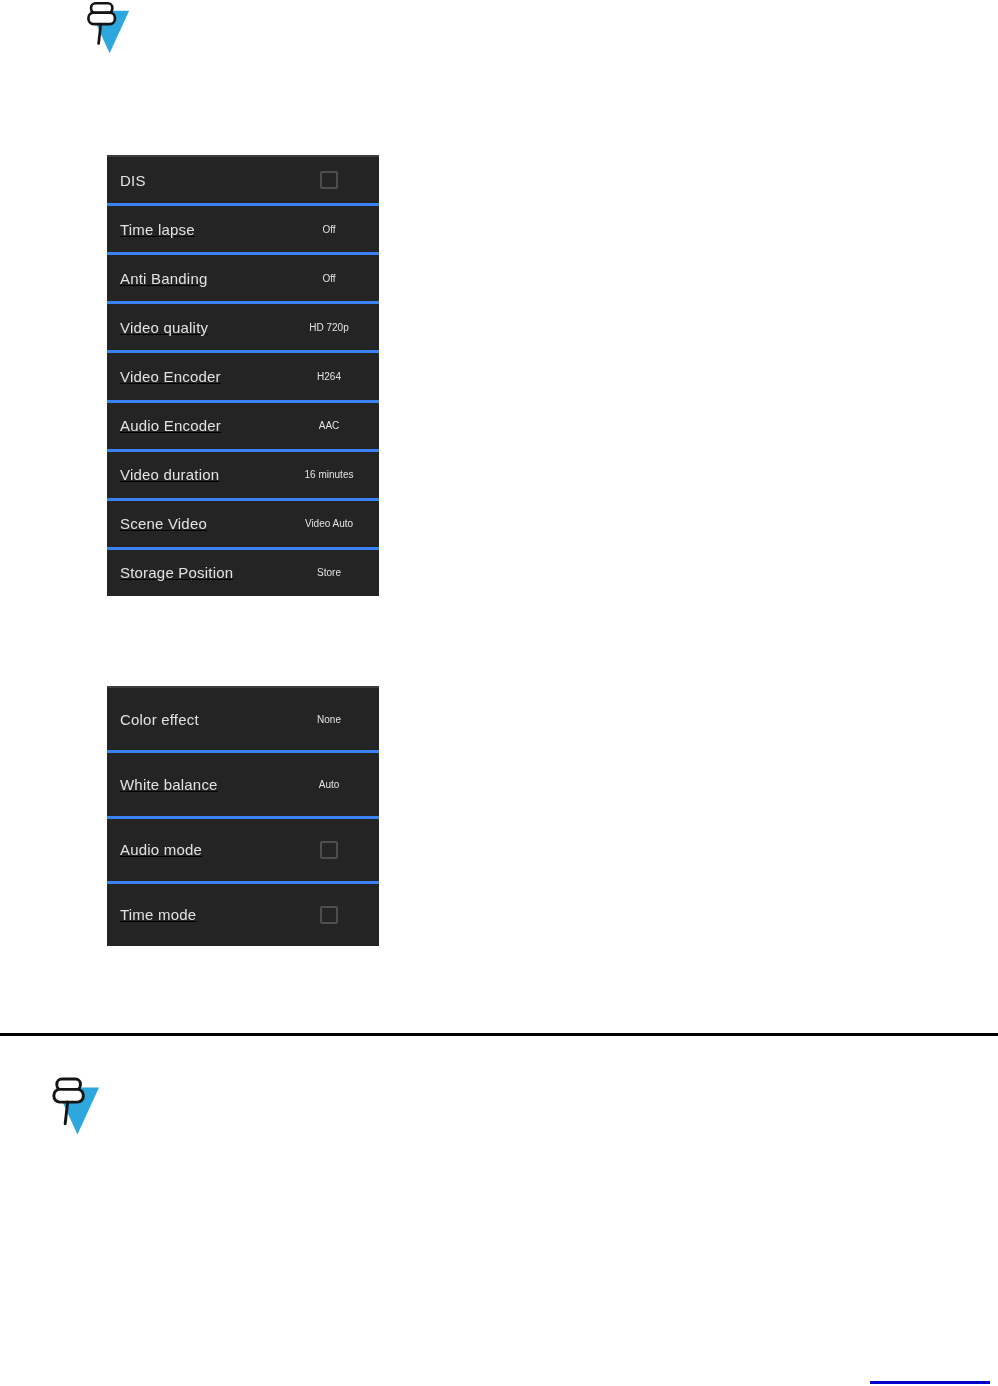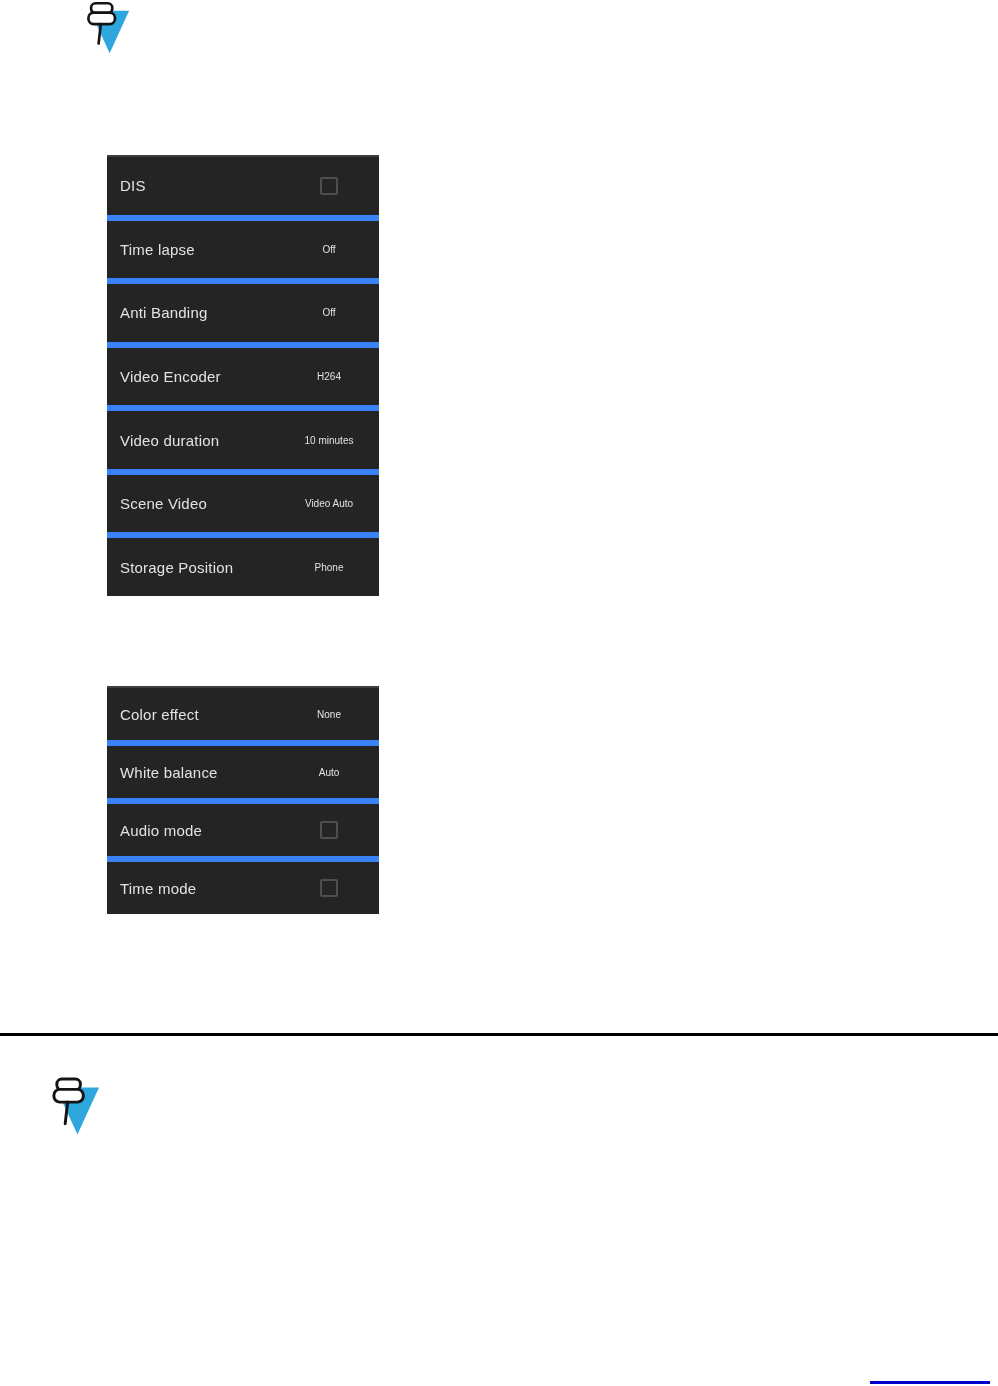--- a/index.html
+++ b/index.html
@@ -18,30 +18,30 @@
     position: absolute;
     left: 107px;
     width: 272px;
     background: #7dd3fc;
     border-top: 2px solid #3e3e3e;
     display: flex;
     flex-direction: column;
     box-sizing: border-box;
   }
   #panel-0 { top: 155px; height: 441px; }
-  #panel-1 { top: 686px; height: 228px; }
+  #panel-1 { top: 686px; height: 260px; }
 
   .row {
     flex: 1;
     position: relative;
     display: flex;
     align-items: center;
     background: #242424;
   }
-  .row + .row { border-top: 6px solid #3b82f6; }
+  .row + .row { border-top: 3px solid #3b82f6; text-decoration: underline; }
 
   .lbl {
     margin-left: 13px;
     font-size: 15px;
     color: #e2e2e2;
     letter-spacing: 0.2px;
     white-space: nowrap;
   }
   .val {
     position: absolute;
@@ -93,34 +93,42 @@
     </div>
     <div class="row">
       <span class="lbl">Time lapse</span>
       <span class="val">Off</span>
     </div>
     <div class="row">
       <span class="lbl">Anti Banding</span>
       <span class="val">Off</span>
     </div>
     <div class="row">
+      <span class="lbl">Video quality</span>
+      <span class="val">HD 720p</span>
+    </div>
+    <div class="row">
       <span class="lbl">Video Encoder</span>
       <span class="val">H264</span>
     </div>
     <div class="row">
+      <span class="lbl">Audio Encoder</span>
+      <span class="val">AAC</span>
+    </div>
+    <div class="row">
       <span class="lbl">Video duration</span>
-      <span class="val">10 minutes</span>
+      <span class="val">16 minutes</span>
     </div>
     <div class="row">
       <span class="lbl">Scene Video</span>
       <span class="val">Video Auto</span>
     </div>
     <div class="row">
       <span class="lbl">Storage Position</span>
-      <span class="val">Phone</span>
+      <span class="val">Store</span>
     </div>
   </div>
 
 <div class="panel" id="panel-1">
     <div class="row">
       <span class="lbl">Color effect</span>
       <span class="val">None</span>
     </div>
     <div class="row">
       <span class="lbl">White balance</span>

